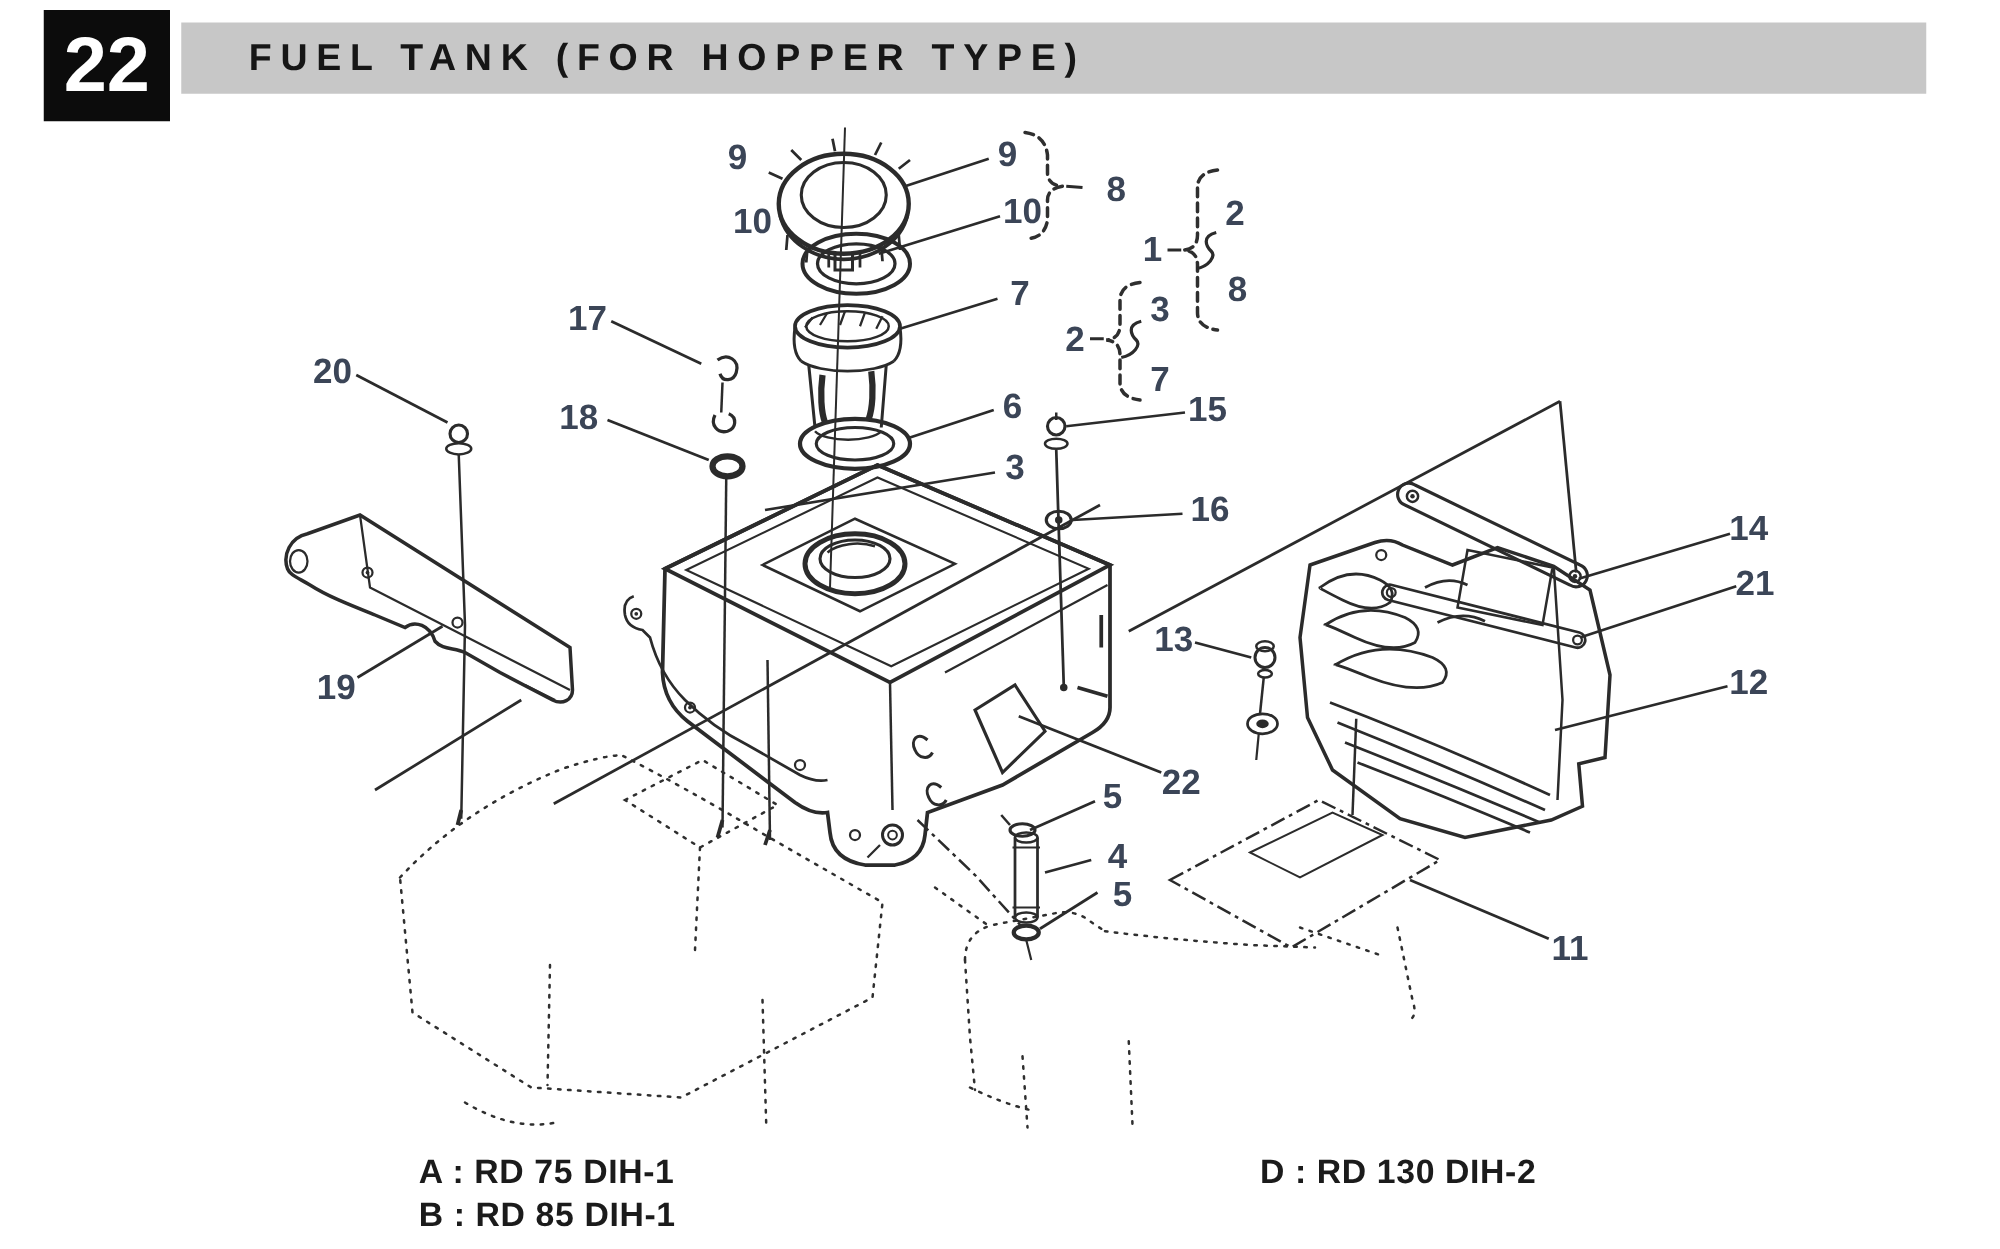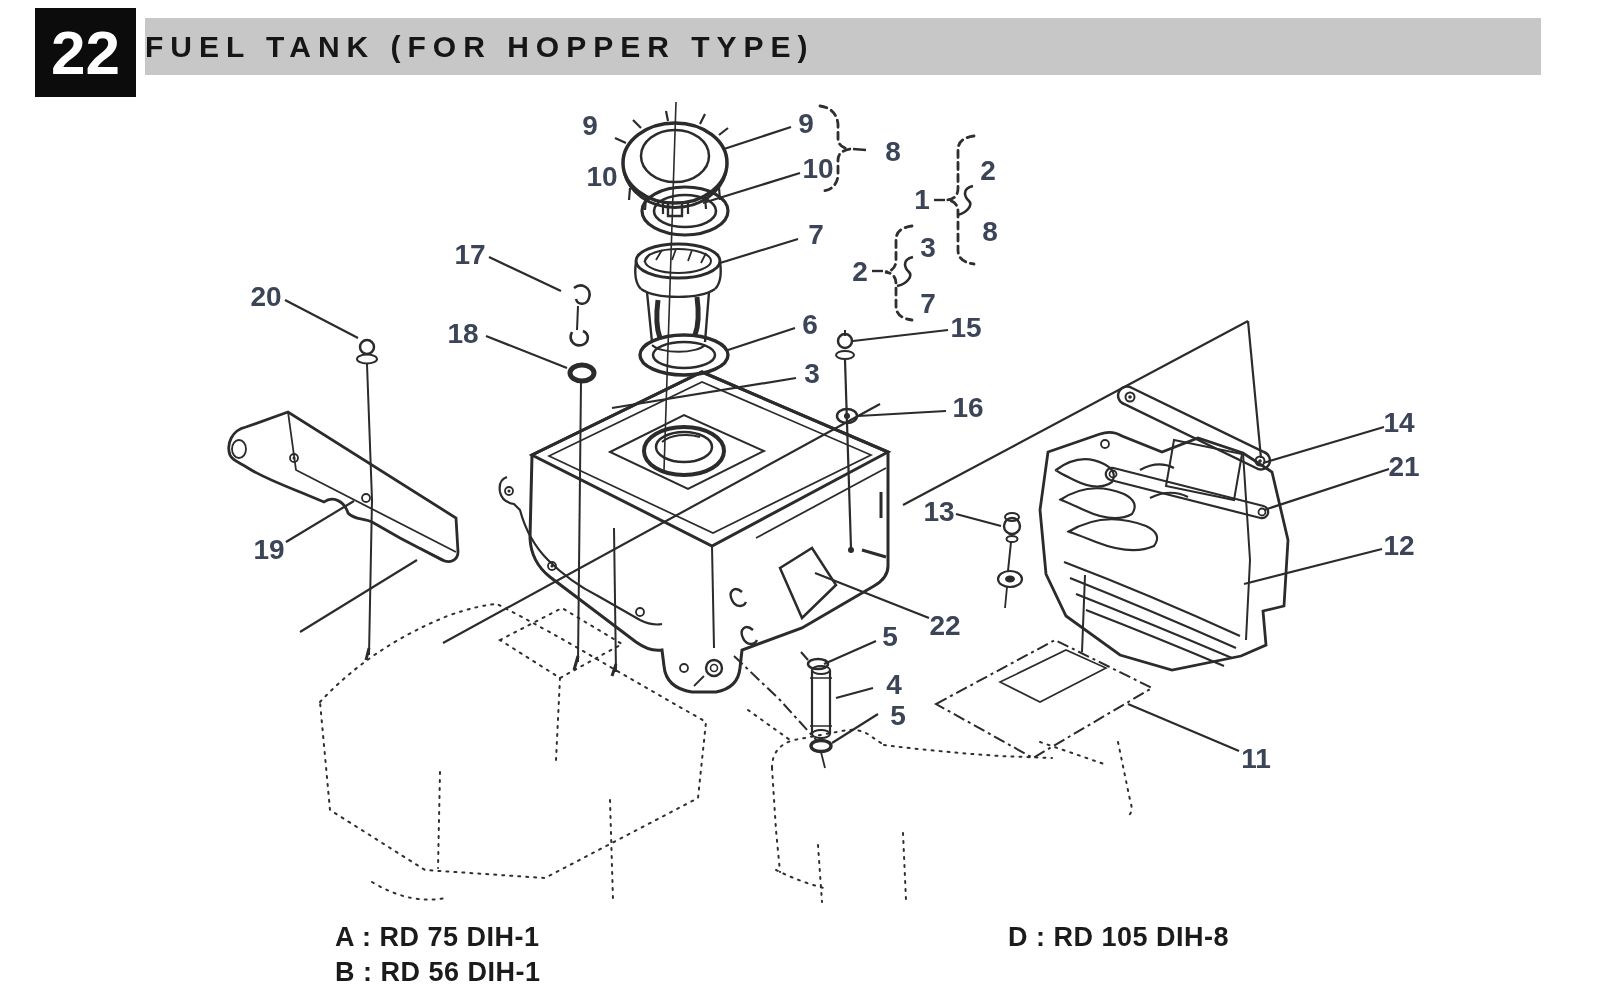--- a/index.html
+++ b/index.html
@@ -2,22 +2,22 @@
 <html><head>
 <meta charset="utf-8">
 <style>
   html,body{margin:0;padding:0;background:#ffffff;}
   #stage{position:relative;width:1600px;height:999px;background:#ffffff;overflow:hidden;
          font-family:"Liberation Sans", sans-serif;border-radius:25px;}
   .badge{position:absolute;left:35px;top:8px;width:101px;height:89px;background:#0c0c0c;
          color:#ffffff;display:flex;align-items:center;justify-content:center;
          font-size:62px;font-weight:bold;}
   .titlebar{position:absolute;left:145px;top:18px;width:1396px;height:57px;background:#c7c7c7;}
-  .titlebar span{display:block;line-height:57px;font-size:30px;font-weight:bold;
-         letter-spacing:7px;color:#161616;white-space:nowrap;}
+  .titlebar span{display:block;padding-left:26px;line-height:57px;font-size:30px;font-weight:bold;
+         letter-spacing:7px;color:#161616;white-space:nowrap;margin-left:28px;}
   .legend-item{position:absolute;font-size:27px;font-weight:bold;color:#1b1b1b;letter-spacing:0.5px;}
   #model-a{left:335px;top:922px;}
   #model-b{left:335px;top:957px;}
   #model-d{left:1008px;top:922px;}
   #model-e{left:1008px;top:957px;}
   svg{position:absolute;left:0;top:0;}
   svg text{font-family:"Liberation Sans", sans-serif;font-size:28px;font-weight:bold;
            fill:#3b4557;text-anchor:middle;}
   .ln{stroke:#2b2b2b;fill:none;}
   .leader{stroke:#2b2b2b;stroke-width:2.2;fill:none;}
@@ -295,16 +295,16 @@
       <text x="939" y="521">13</text>
       <text x="945" y="635">22</text>
       <text x="890" y="646">5</text>
       <text x="894" y="694">4</text>
       <text x="898" y="725">5</text>
       <text x="1256" y="768">11</text>
     </g>
   </svg>
 
   <div class="legend-item" id="model-a">A : RD 75 DIH-1</div>
-  <div class="legend-item" id="model-b">B : RD 56 DIH-1</div>
-  <div class="legend-item" id="model-d">D : RD 105 DIH-8</div>
+  <div class="legend-item" id="model-b">B : RD 85 DIH-1</div>
+  <div class="legend-item" id="model-d">D : RD 130 DIH-2</div>
 
 </div>
 
 </body></html>

